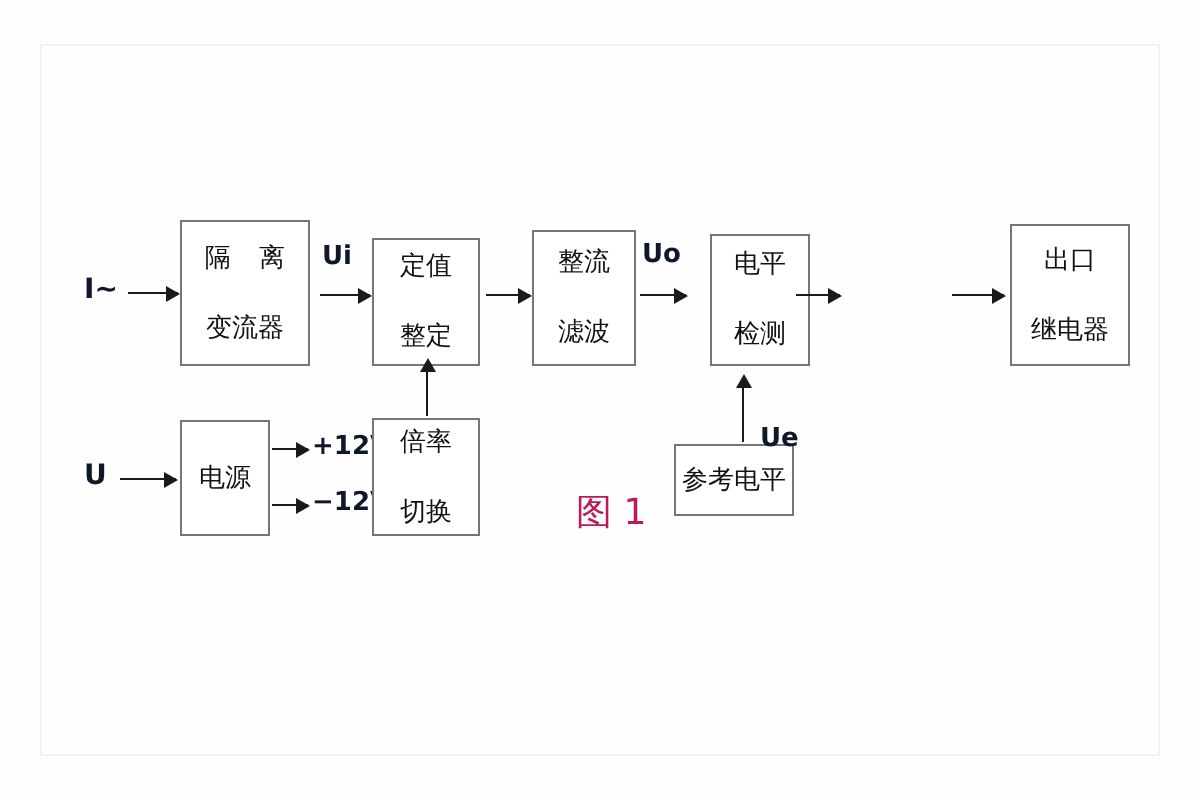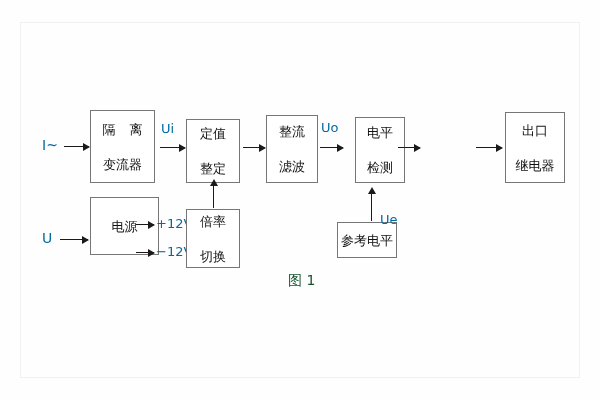--- a/index.html
+++ b/index.html
@@ -41,23 +41,24 @@
   }
   .box .ln {
     display: block;
     white-space: nowrap;
   }
   .box .ln + .ln { margin-top: 22px; }
   .box.wide-spaced .ln:first-child { letter-spacing: 5px; text-indent: 5px; }
 
   .label {
     position: absolute;
-    color: #0369a1;
+    color: #0f172a;
     font-size: 13px;
     white-space: nowrap;
+    font-weight: bold;
   }
   .label.big { font-size: 14px; }
 
   
   .harrow {
     position: absolute;
     height: 1px;
     background: #1a1a1a;
   }
   .harrow::after {
@@ -83,24 +84,23 @@
     left: -3.5px;
     top: -7px;
     width: 0;
     height: 0;
     border-bottom: 7px solid #1a1a1a;
     border-left: 4px solid transparent;
     border-right: 4px solid transparent;
   }
   .caption {
     position: absolute;
-    font-size: 14px;
-    color: #14532d;
+    font-size: 18px;
+    color: #be185d;
     white-space: nowrap;
-    margin-top: 28px;
   }
 </style>
 </head>
 <body>
 
 <div id="canvas">
 
   <div class="frame"></div>
 
   <div class="label big" style="left:42px; top:137px;">I~</div>
@@ -142,21 +142,21 @@
 
   <div class="box" style="left:505px; top:112px; width:60px; height:71px;">
     <span class="ln">出口</span>
     <span class="ln">继电器</span>
   </div>
 
   <div class="label big" style="left:42px; top:230px;">U</div>
 
   <div class="harrow" style="left:60px; top:239px; width:28px;"></div>
 
-  <div class="box" style="left:90px; top:197px; width:69px; height:58px;">
+  <div class="box" style="left:90px; top:210px; width:45px; height:58px;">
     <span class="ln">电源</span>
   </div>
 
   <div class="harrow" style="left:136px; top:224px; width:18px;"></div>
   <div class="label" style="left:156px; top:216px;">+12V</div>
 
   <div class="harrow" style="left:136px; top:252px; width:18px;"></div>
   <div class="label" style="left:156px; top:244px;">−12V</div>
 
   <div class="box" style="left:186px; top:209px; width:54px; height:59px;">

